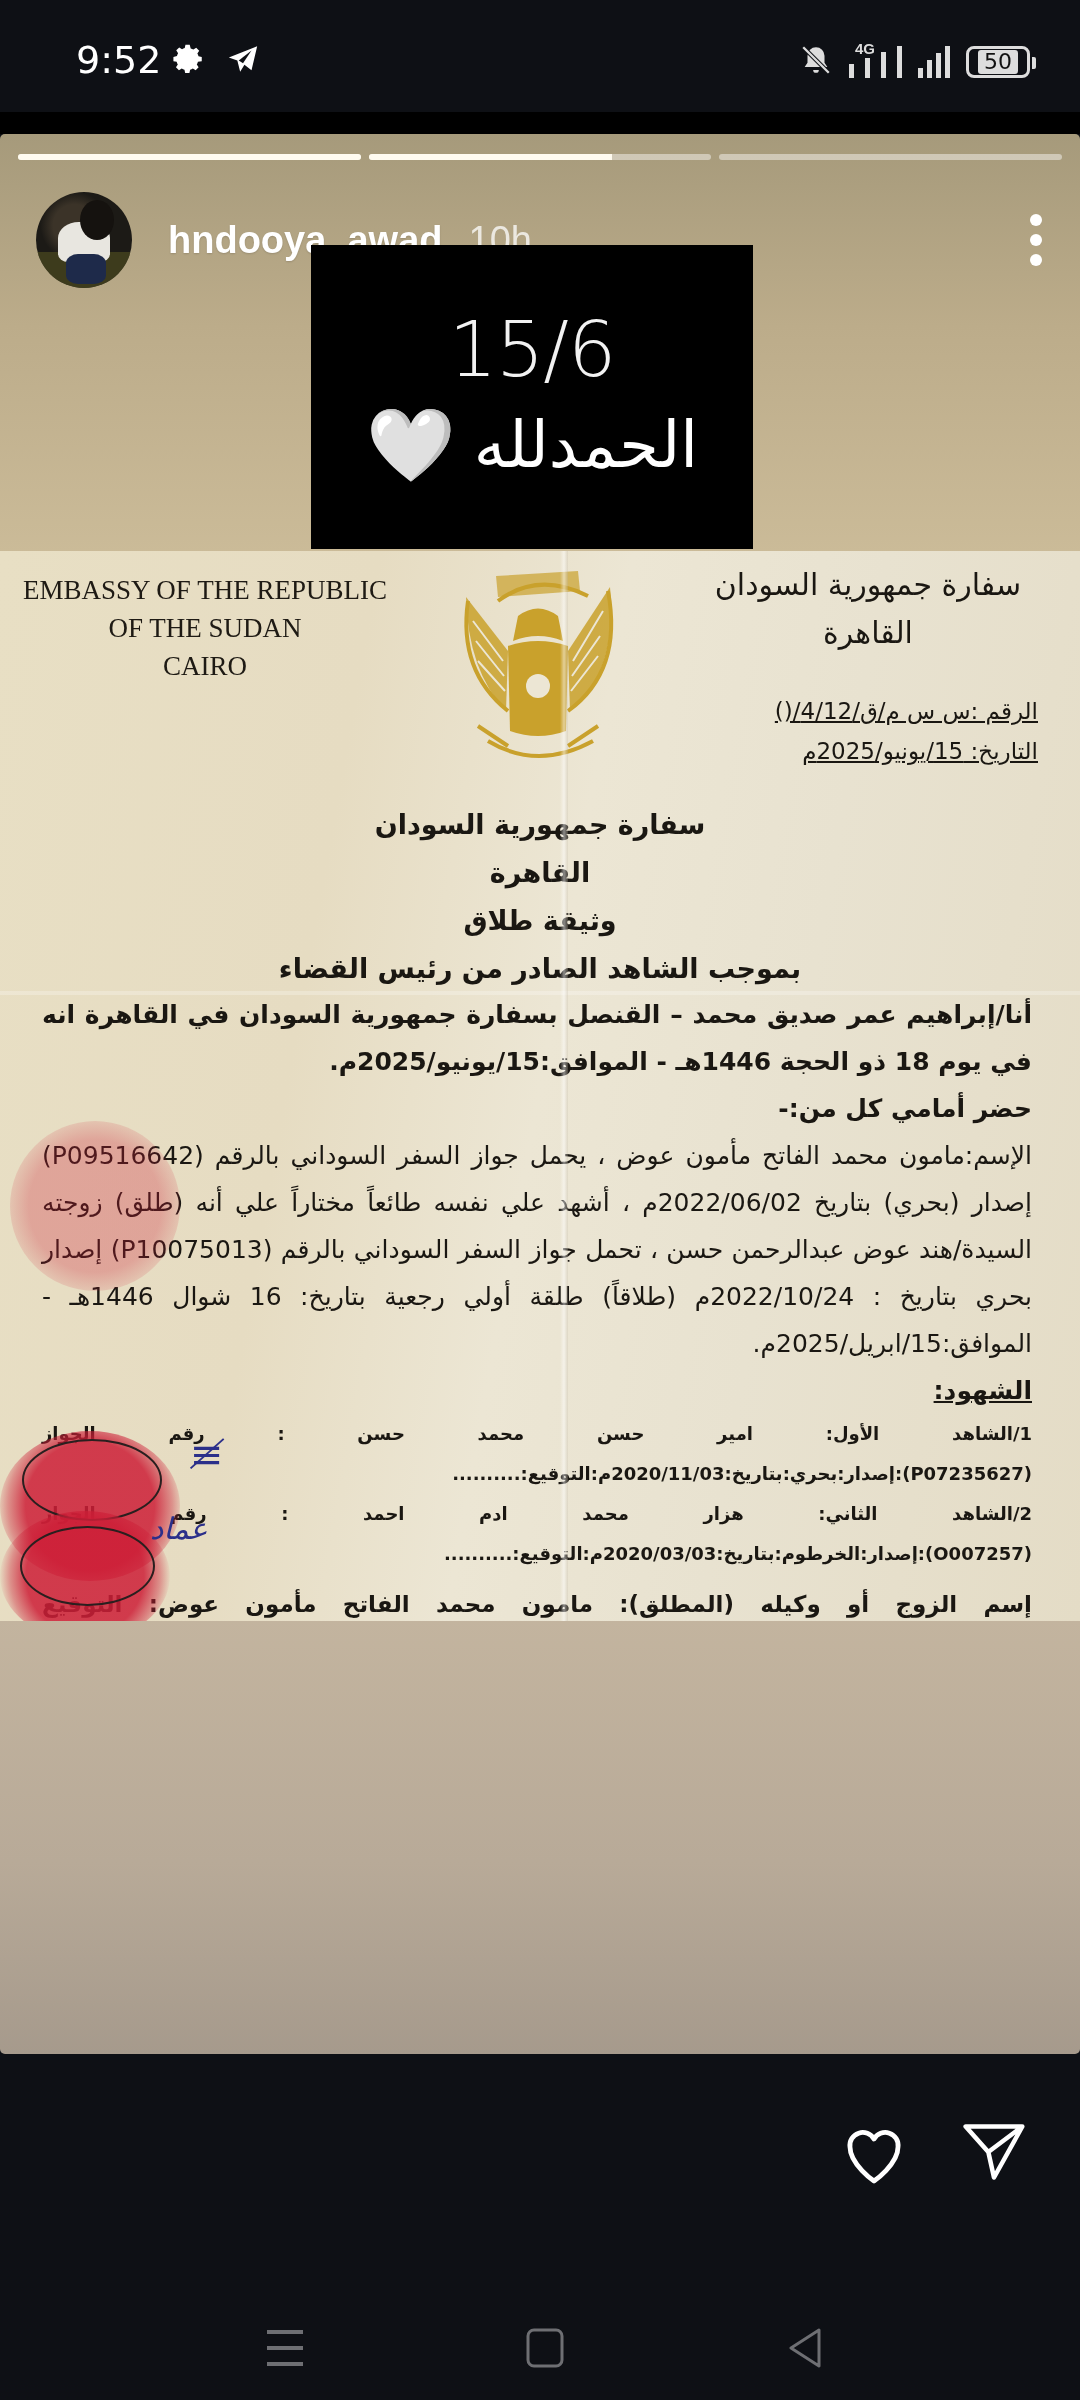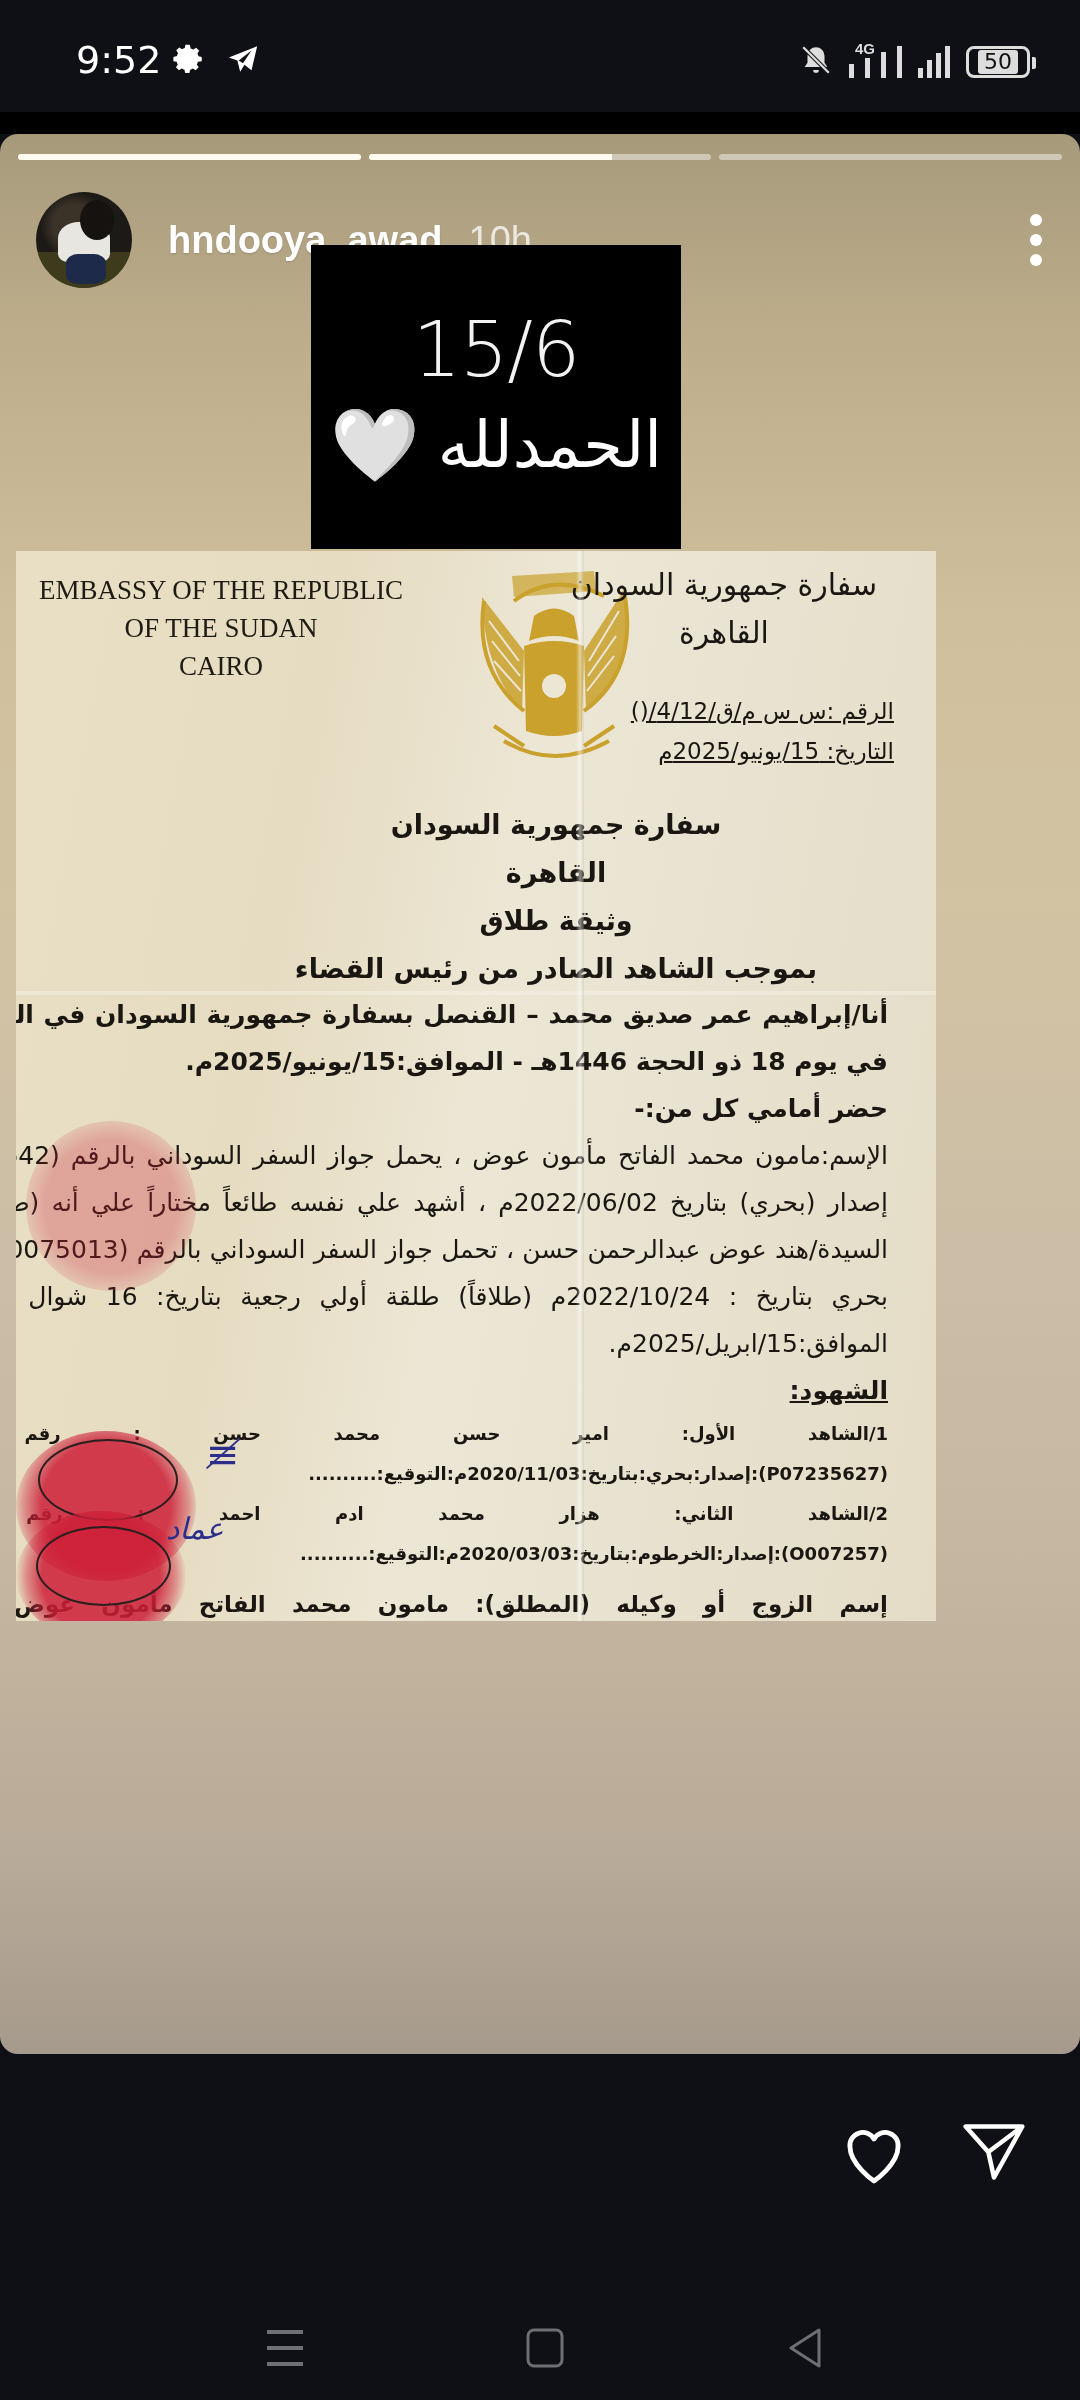--- a/index.html
+++ b/index.html
@@ -11,48 +11,48 @@
   .status-time { position:absolute; left:76px; top:38px; font-size:38px; color:#fff; font-family:"DejaVu Sans", sans-serif;text-align:right; }
   .status-icon { position:absolute; top:42px; }
   .status-right { position:absolute; right:50px; top:42px; display:flex; align-items:center; gap:16px; }
   .battery { width:64px; height:32px; border:3px solid #ddd; border-radius:8px; position:relative; display:flex; align-items:center; justify-content:center; }
   .battery::after { content:""; position:absolute; right:-9px; top:8px; width:4px; height:12px; background:#ddd; border-radius:0 2px 2px 0; }
   .battery-inner { background:#ddd; color:#111; font-size:22px; padding:0 6px; border-radius:3px; line-height:24px; font-family:"DejaVu Sans", sans-serif; }
 
   .black-strip { position:absolute; left:0; top:112px; width:1080px; height:22px; background:#000; }
 
   
-  .story { position:absolute; left:0; top:134px; width:1080px; height:1920px; border-radius:18px; overflow:hidden;
+  .story { position:absolute; left:0; top:134px; width:1080px; height:1920px; border-radius:5px; overflow:hidden;
     background:linear-gradient(180deg,#a69a7b 0%, #bcac8a 10%, #cfbf9c 25%, #d2c3a3 40%, #cbbda6 60%, #c5b6a0 75%, #b8aa98 90%, #a69a8c 100%); }
 
   .progress { position:absolute; left:18px; top:20px; width:1044px; height:6px; display:flex; gap:8px; }
   .seg { flex:1; height:6px; border-radius:3px; background:rgba(255,255,255,0.45); position:relative; overflow:hidden; }
   .seg-fill { position:absolute; left:0; top:0; height:100%; background:#fffbf0; }
 
   .header { position:absolute; left:36px; top:56px; width:1010px; height:100px; display:flex; align-items:center; }
   .avatar { width:96px; height:96px; border-radius:50%; overflow:hidden; position:relative;
     background:radial-gradient(circle at 40% 35%, #3b3328 0 25%, #1c1a16 40%); }
   .avatar .shirt { position:absolute; left:22px; top:30px; width:52px; height:40px; background:#e8e6e0; border-radius:40% 40% 20% 20%; }
   .avatar .jeans { position:absolute; left:30px; top:62px; width:40px; height:30px; background:#1e2a4a; border-radius:30%; }
   .avatar .hair { position:absolute; left:44px; top:8px; width:34px; height:40px; background:#15120f; border-radius:50%; }
   .avatar .couch { position:absolute; left:0; top:60px; width:96px; height:40px; background:#4c4a20; z-index:-0; opacity:.7; }
   .username { margin-left:36px; font-size:38px; font-weight:bold; color:#fff; text-shadow:0 1px 2px rgba(0,0,0,.15); }
   .time-ago { margin-left:26px; font-size:38px; color:rgba(255,255,255,0.75); }
   .more { position:absolute; right:0; top:24px; width:20px; height:52px; display:flex; flex-direction:column; justify-content:space-between; align-items:center; }
   .more i { display:block; width:12px; height:12px; border-radius:50%; background:#fff; }
 
   
-  .sticker { position:absolute; left:311px; top:111px; width:370px; height:304px; background:#000; display:flex; flex-direction:column; align-items:center; justify-content:center; }
+  .sticker { position:absolute; left:311px; top:111px; width:442px; height:304px; background:#000; display:flex; flex-direction:column; align-items:center; justify-content:center; }
   .sticker-date { font-size:76px; color:#f2f2f2; font-family:"DejaVu Sans", sans-serif; font-weight:200; letter-spacing:-1px; margin-top:-8px; }
   .sticker-line { display:flex; align-items:center; gap:18px; margin-top:14px; }
   .sticker-ar { font-size:64px; color:#fff; font-family:"DejaVu Sans", sans-serif; direction:rtl; }
   .sticker-heart { font-size:72px; color:#f3f3f3; line-height:1; }
 
   
-  .doc { position:absolute; left:16px; top:417px; width:920px; height:1070px;
+  .doc { position:absolute; left:0; top:417px; width:1080px; height:1070px;
     background:linear-gradient(100deg,#e8dfc4 0%, #e6dcc2 30%, #ece6d4 50%, #e8e2d0 70%, #e4dcc6 100%); color:#1a1712; overflow:hidden; }
   .doc::before { content:""; position:absolute; left:0; top:440px; width:1080px; height:4px; background:rgba(255,255,255,.25); }
   .doc::after { content:""; position:absolute; left:560px; top:0; width:8px; height:1070px; background:linear-gradient(90deg, rgba(255,255,255,0), rgba(255,255,255,.5), rgba(180,170,150,.25)); }
   .doc-en { position:absolute; left:20px; top:20px; width:370px; text-align:center; font-family:"Liberation Serif", serif; font-size:27px; line-height:38px; color:#1e1a14; }
   .emblem { position:absolute; left:448px; top:10px; width:180px; height:210px; }
   .doc-ar-head { position:absolute; right:12px; top:10px; width:400px; text-align:center; direction:rtl; font-family:"DejaVu Sans", sans-serif; font-size:30px; line-height:48px; }
   .doc-ref { position:absolute; right:42px; top:140px; direction:rtl; text-align:right; font-family:"DejaVu Sans", sans-serif; font-size:23px; line-height:40px; }
   .doc-ref div { text-decoration:underline; }
   .doc-title { position:absolute; left:0; top:250px; width:1080px; text-align:center; direction:rtl; font-family:"DejaVu Sans", sans-serif; font-weight:bold; font-size:27px; line-height:48px; }
   .doc-body { position:absolute; right:48px; top:440px; width:990px; direction:rtl; text-align:justify; font-family:"DejaVu Sans", sans-serif; font-size:25px; line-height:47px; }

